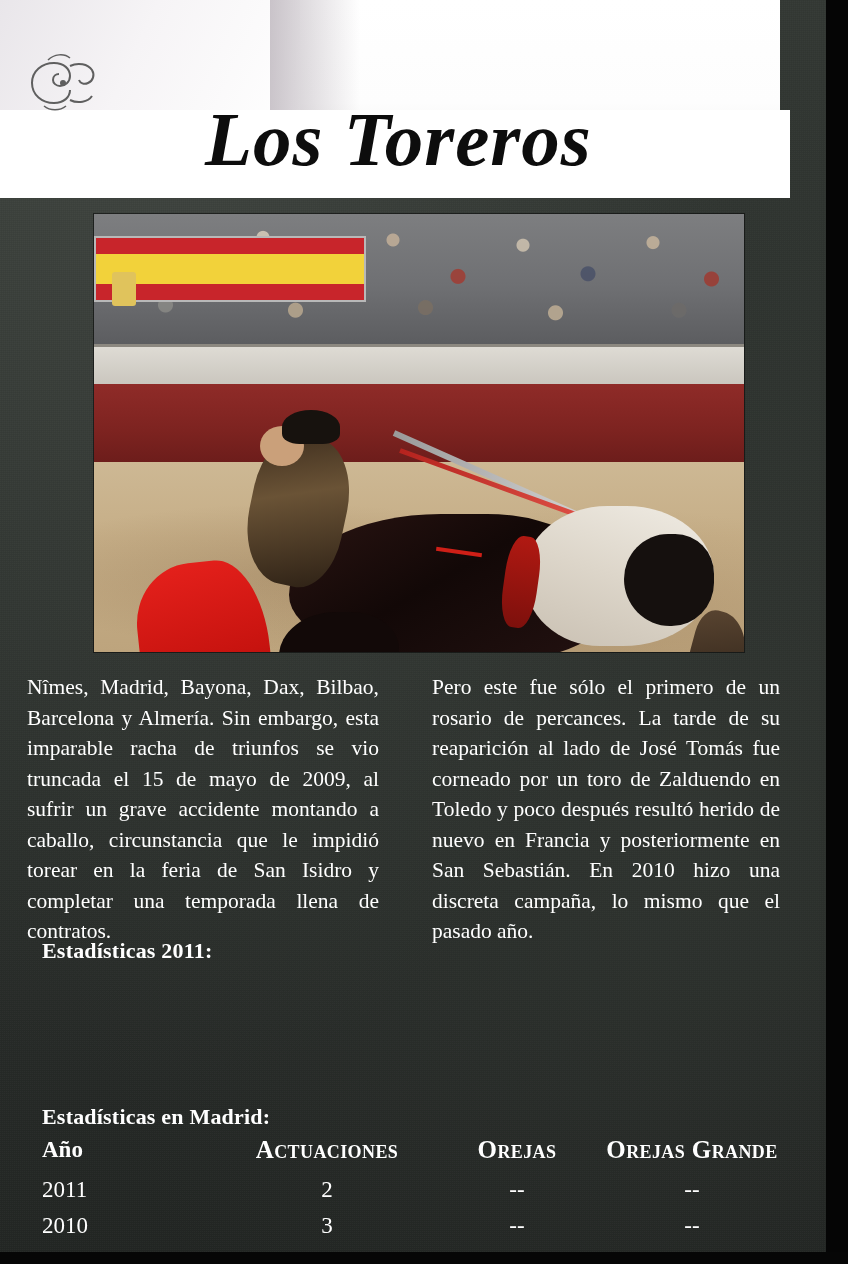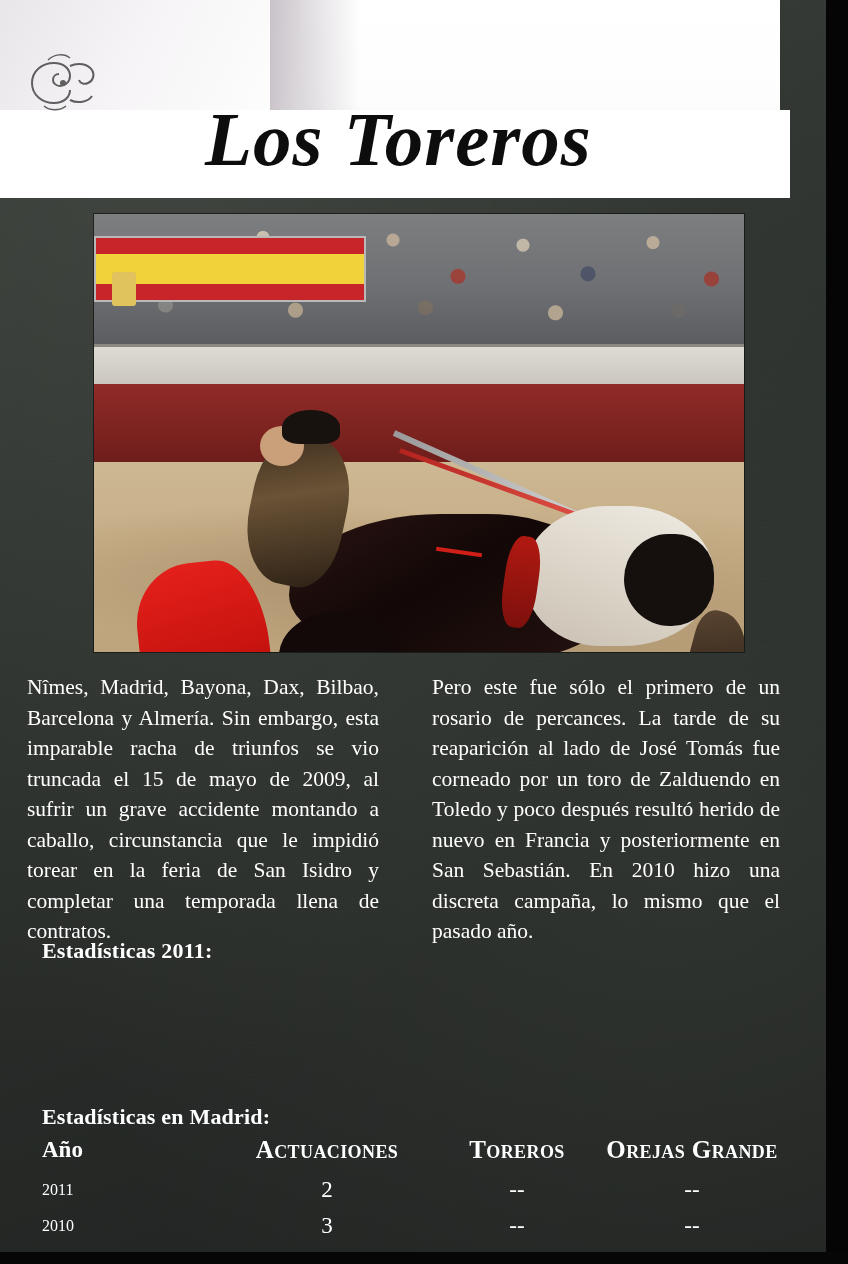--- a/index.html
+++ b/index.html
@@ -334,21 +334,21 @@
     font-variant: normal;
   }
   table.madrid td {
     font-size: 23px;
     line-height: 34px;
     text-align: center;
     padding: 1px 0;
   }
   table.madrid td.year-cell {
     text-align: left;
-    font-size: 16px;
+    font-size: 23px;
   }
   .col-w1 { width: 180px; }
   .col-w2 { width: 210px; }
   .col-w3 { width: 170px; }
   .col-w4 { width: 180px; }
 </style>
 </head>
 <body>
 
 <div class="page">
@@ -406,21 +406,21 @@
     <p class="stats-head">Estadísticas 2011:</p>
   </div>
 
   <div class="stats-block stats-madrid">
     <p class="stats-head">Estadísticas en Madrid:</p>
     <table class="madrid">
       <thead>
         <tr>
           <th class="year-head col-w1">Año</th>
           <th class="small-caps col-w2">Actuaciones</th>
-          <th class="small-caps col-w3">Toreros</th>
+          <th class="small-caps col-w3">Orejas</th>
           <th class="small-caps col-w4">Orejas Grande</th>
         </tr>
       </thead>
       <tbody>
         <tr>
           <td class="year-cell">2011</td>
           <td>2</td>
           <td>--</td>
           <td>--</td>
         </tr>

